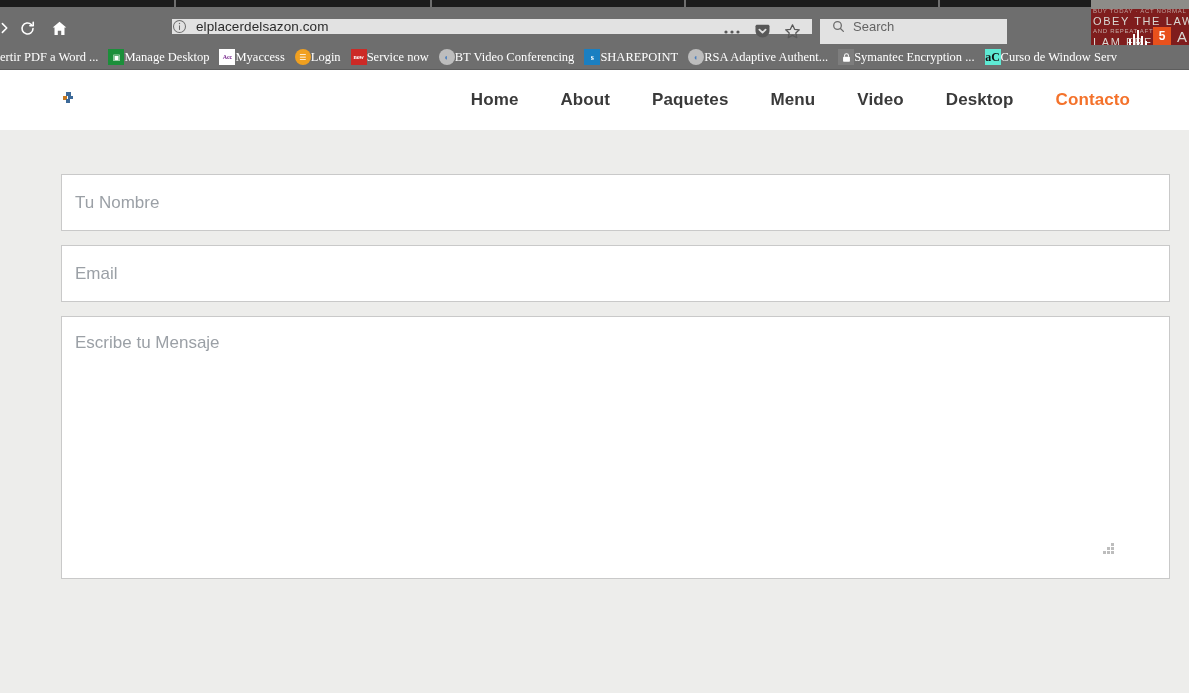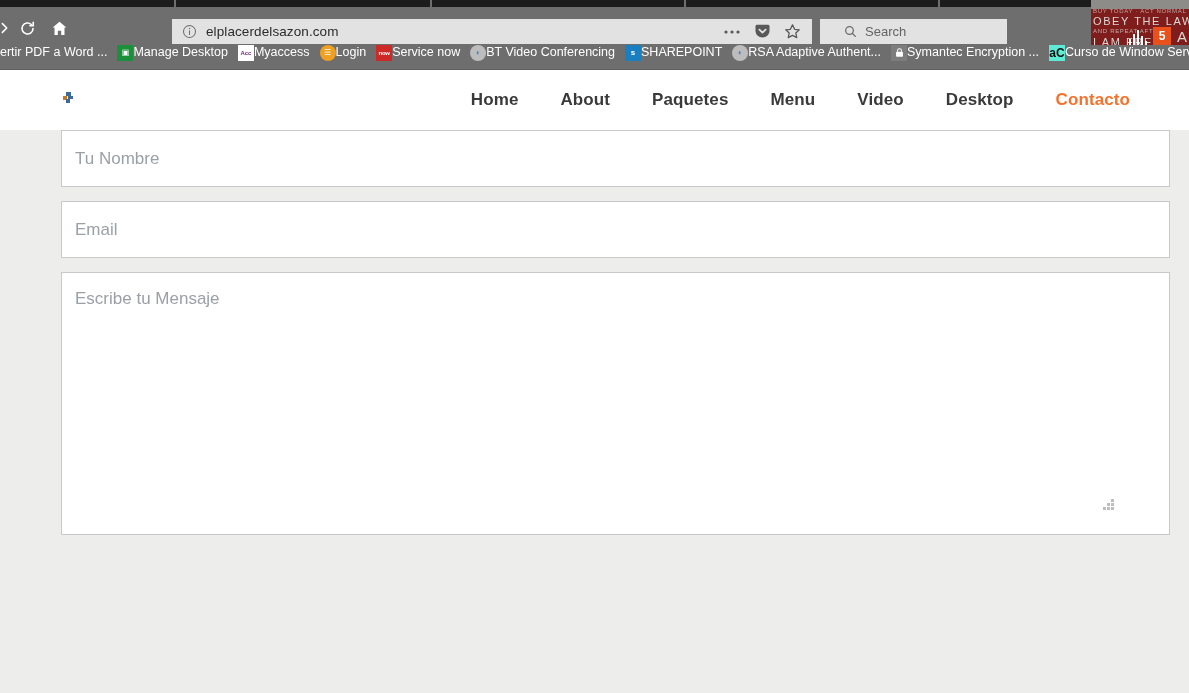--- a/index.html
+++ b/index.html
@@ -73,25 +73,24 @@
   .nav-btn svg { display: block; }
 
   .btn-forward { left: -6px; }
   .btn-reload  { left: 16px; }
   .btn-home    { left: 48px; }
 
   .urlbar {
     position: absolute;
     left: 172px; top: 10px;
     width: 640px;
-    height: 25px;
+    height: 15px;
     background: #e2e2e2;
     display: flex;
     align-items: center;
-    padding-left: 10px;
   }
   .url-info-icon {
     width: 15px; height: 15px;
     flex: 0 0 15px;
     display: flex; align-items: center; justify-content: center;
     color: #6d6d6d;
     margin-right: 9px;
   }
   .url-text {
     font-size: 13.5px;
@@ -114,22 +113,21 @@
     color: #585858;
   }
 
   .searchbar {
     position: absolute;
     left: 820px; top: 10px;
     width: 187px;
     height: 25px;
     background: #e2e2e2;
     display: flex;
-    align-items: center;
-    padding-left: 23px;
+    padding-left: 11px;
   }
   .search-icon {
     width: 14px; height: 14px;
     flex: 0 0 14px;
     display: flex; align-items: center; justify-content: center;
     color: #6d6d6d;
     margin-right: 8px;
   }
   .search-placeholder {
     font-size: 13px;
@@ -199,24 +197,26 @@
     width: 1189px;
     height: 25px;
     background: #6e6e6e;
     display: flex;
     align-items: center;
     overflow: hidden;
     border-bottom: 1px solid #5d5d5d;
   }
   .bm {
     display: flex;
+    align-items: center;
     height: 25px;
     padding: 0 5px;
     flex: 0 0 auto;
     white-space: nowrap;
+    font-family: Liberation Serif, serif;
   }
   .bm-label {
     font-size: 12.5px;
     color: #ffffff;
   }
   .bm-icon {
     width: 16px; height: 16px;
     flex: 0 0 16px;
     display: flex;
     align-items: center;
@@ -289,20 +289,21 @@
     text-decoration: none;
     letter-spacing: 0.1px;
     white-space: nowrap;
     cursor: pointer;
   }
   .nav-link.active { color: #f4722b; }
 
   .content-area {
     position: relative;
     width: 1189px;
+    padding-top: 44px;
   }
 
   .contact-form {
     width: 1110px;
     margin: 0 auto;
     margin-left: 61px;
   }
 
   .field {
     display: block;

